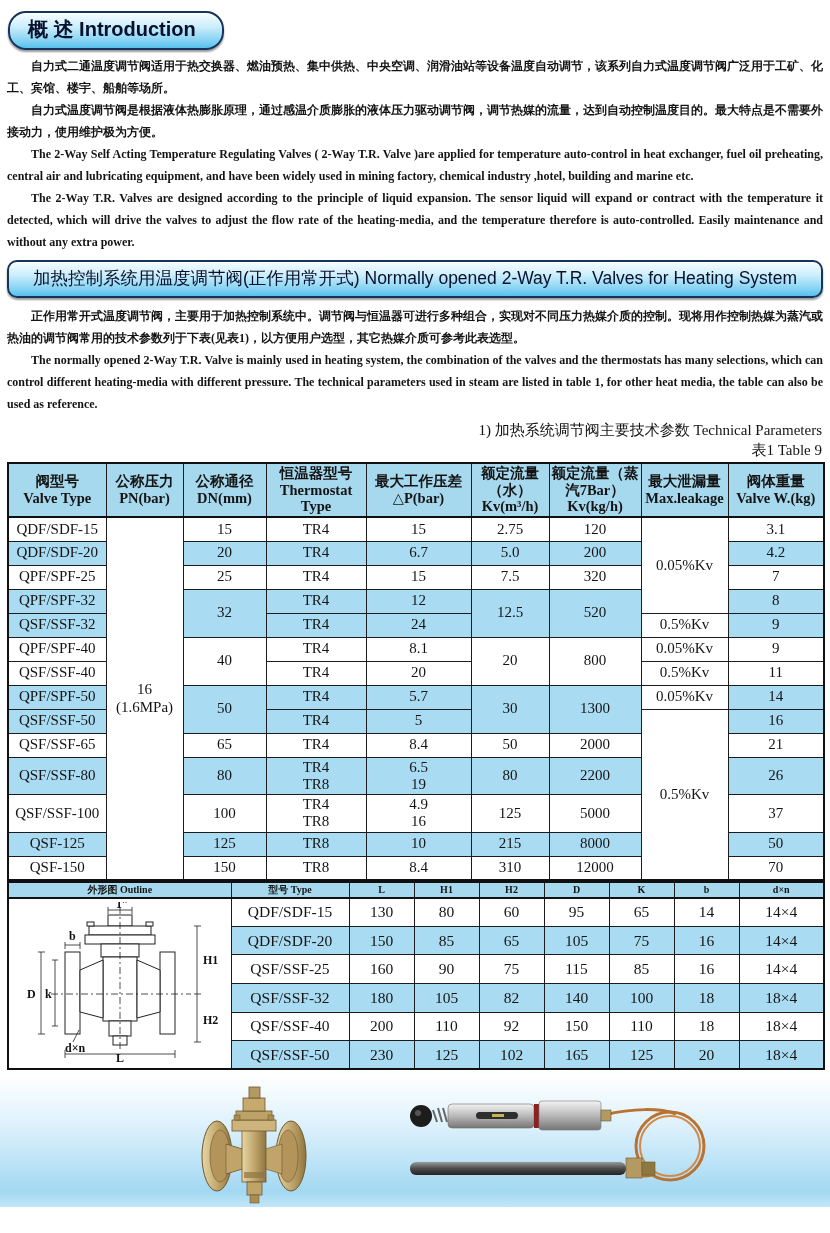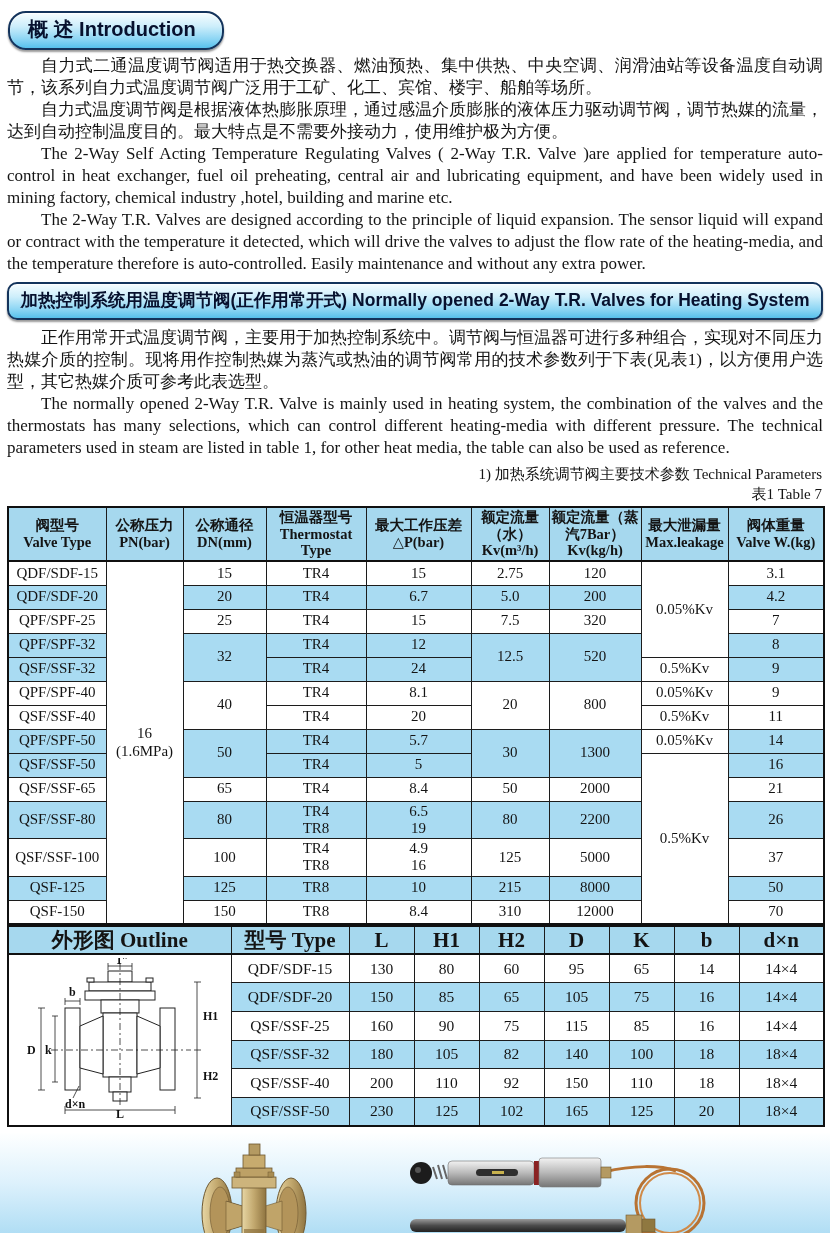--- a/index.html
+++ b/index.html
@@ -22,42 +22,42 @@
     font-family:"Liberation Sans","DejaVu Sans",sans-serif;
     font-size:20px;font-weight:bold;color:#07112e;white-space:nowrap;
     background:linear-gradient(180deg,#f6fdff 0%,#cdeefb 38%,#86d3f3 78%,#57c1ec 100%);
     border:2px solid #14345c;border-radius:18px;
     box-shadow:0 2px 2px rgba(0,0,0,.4), inset 0 1px 1px #fff;
   }
   
   .bar{
     margin:7px 0 7px;padding:4px 6px 6px;text-align:center;white-space:nowrap;
     font-family:"Liberation Sans","DejaVu Sans",sans-serif;
-    font-size:17.5px;font-weight:bold;color:#07112e;
+    font-size:17.5px;font-weight:normal;color:#07112e;
     background:linear-gradient(180deg,#f6fdff 0%,#cdeefb 38%,#86d3f3 78%,#57c1ec 100%);
     border:2px solid #14345c;border-radius:10px;
     box-shadow:0 2px 2px rgba(0,0,0,.4), inset 0 1px 1px #fff;
   }
-  p.body-p{margin:0;font-size:17px;line-height:22px;text-align:justify;text-indent:2em;}
+  p.body-p{margin:0;font-size:12px;line-height:22px;text-align:justify;text-indent:2em;font-weight:bold;}
   .caption-row{
     display:flex;justify-content:space-between;align-items:flex-end;
     font-size:15px;margin:5px 1px 2px;line-height:20px;flex-direction:column;
   }
   table{border-collapse:collapse;width:816px;table-layout:fixed;border:2px solid #101010;}
   td,th{
     border:1px solid var(--bordr);text-align:center;vertical-align:middle;
     font-size:15px;padding:1px 2px;white-space:pre-line;line-height:1.15;
   }
   thead th{background:var(--hdrblue);height:54px;font-size:14.5px;font-weight:bold;border-bottom:2px solid #101010;}
   tr.w td{background:#fff;}
   tr.b td{background:var(--cellblue);}
   td.wc{background:#fff !important;}
   #t1 tbody td{height:24px;}
   #t2 tbody td{height:28px;font-size:15.5px;}
-  #t2 thead th{height:14px;font-size:21px;}
+  #t2 thead th{height:14px;font-size:10px;}
   td.outline-cell{background:#fff !important;padding:3px 2px;}
   
   .photos{
     position:relative;margin-top:6px;width:830px;height:131px;
     background:linear-gradient(180deg,#feffff 0%,#ddf1fc 38%,#a3d8f2 88%,#c2e6f8 100%);
   }
   .photos svg{position:absolute;}
 </style>
 </head>
 <body>
@@ -71,21 +71,21 @@
   <p class="body-p">The 2-Way Self Acting Temperature Regulating Valves ( 2-Way T.R. Valve )are applied for temperature auto-control in heat exchanger, fuel oil preheating, central air and lubricating equipment,  and have been widely used in mining factory, chemical industry ,hotel, building and marine etc.</p>
   <p class="body-p">The 2-Way T.R. Valves are designed according to the principle of liquid expansion. The sensor liquid will expand or contract with the temperature it detected, which will drive the valves to adjust the flow rate of the heating-media, and the temperature therefore is auto-controlled. Easily maintenance and without any extra power.</p>
 
   <div class="bar">加热控制系统用温度调节阀(正作用常开式) Normally opened 2-Way T.R. Valves for Heating System</div>
 
   <p class="body-p">正作用常开式温度调节阀，主要用于加热控制系统中。调节阀与恒温器可进行多种组合，实现对不同压力热媒介质的控制。现将用作控制热媒为蒸汽或热油的调节阀常用的技术参数列于下表(见表1)，以方便用户选型，其它热媒介质可参考此表选型。</p>
   <p class="body-p">The normally opened 2-Way T.R. Valve is mainly used in heating system, the combination of the valves and the thermostats has many selections, which can control different heating-media with different pressure. The technical parameters used in steam are listed in table 1, for other heat media, the table can also be used as reference.</p>
 
   <div class="caption-row">
     <span>1) 加热系统调节阀主要技术参数  Technical Parameters</span>
-    <span>表1    Table 7</span>
+    <span>表1    Table 9</span>
   </div>
 
   <table id="t1">
     <colgroup>
       <col style="width:98px">
         <col style="width:77px">
         <col style="width:83px">
       <col style="width:100px">
         <col style="width:105px">
         <col style="width:78px">

